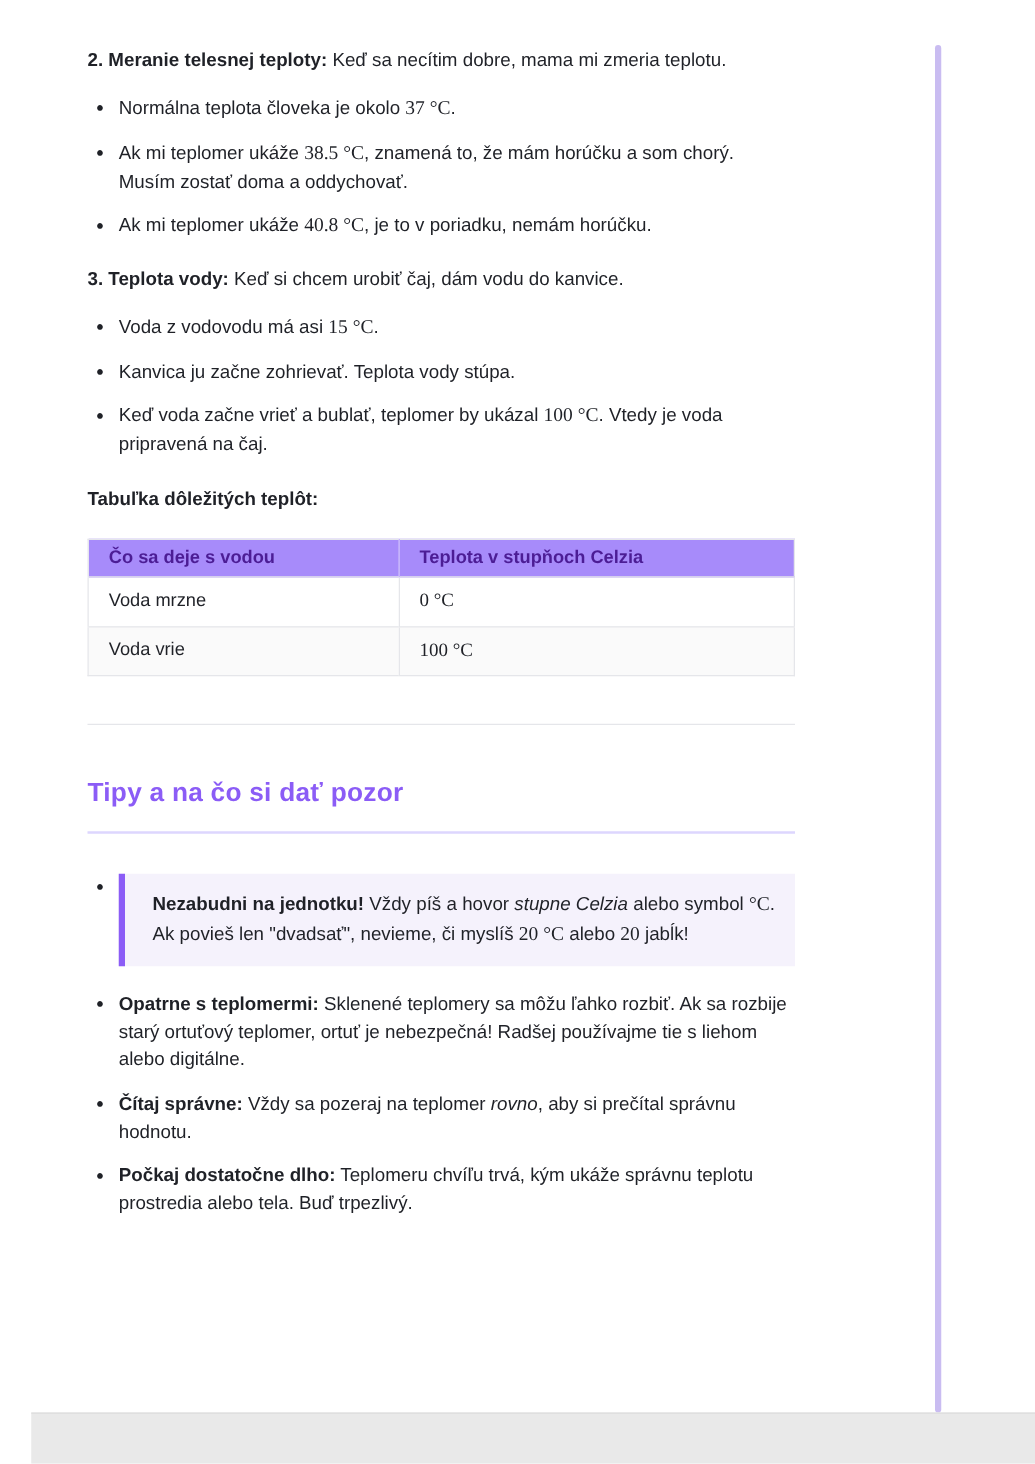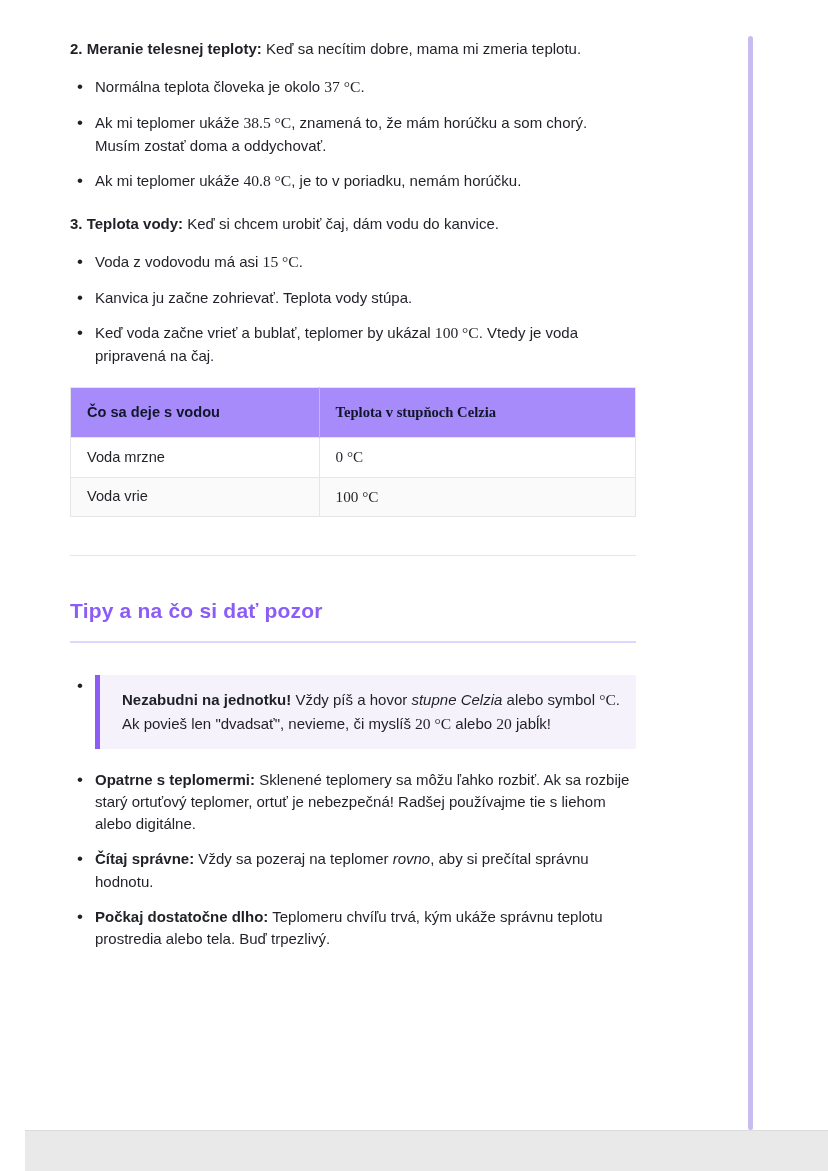--- a/index.html
+++ b/index.html
@@ -22,24 +22,24 @@
   ul.bullets > li { position:relative; padding-left:25px; margin-bottom:13px; }
   ul.bullets > li::before {
     content:"\2022"; position:absolute; left:7px; top:-1px; font-size:17px; color:var(--text,#1f2127);
   }
   .table-title { margin:22px 0 20px; }
   table.temp-table {
     width:100%; border-collapse:collapse; border:1px solid var(--border,#e5e6ea);
     margin:0 0 34px;
   }
   table.temp-table th {
-    background:var(--table-header-bg,#a78bfa); color:#0f172a; font-weight:700;
-    text-align:left; padding:14px 16px; font-size:14.6px;
+    background:var(--table-header-bg,#a78bfa); color:#4c1d95; font-weight:700;
+    text-align:left; padding:4px 16px; font-size:14.6px;
   }
-  table.temp-table th + th { border-left:1px solid rgba(255,255,255,0.35);font-family:Liberation Serif, serif; }
+  table.temp-table th + th { border-left:1px solid rgba(255,255,255,0.35); }
   table.temp-table td {
     padding:8px 16px; font-size:14.6px; border-top:1px solid var(--border,#e5e6ea);
   }
   table.temp-table td + td { border-left:1px solid var(--border,#e5e6ea); }
   table.temp-table tbody tr:nth-child(2) { background:var(--row-alt,#fafafa); }
   .col-what { width:44%; }
   hr.divider { border:0; border-top:1px solid var(--border,#e5e6ea); margin:38px 0 40px; }
   h1.tips-heading {
     font-size:21px; font-weight:700; color:var(--accent,#8b5cf6);
     margin:0 0 14px; letter-spacing:.2px;
@@ -81,20 +81,21 @@
     </ul>
 
     <p class="para"><span class="b">3. Teplota vody:</span><span> Keď si chcem urobiť čaj, dám vodu do kanvice.</span></p>
 
     <ul class="bullets">
       <li><span>Voda z vodovodu má asi </span><span class="m">15 °C</span><span>.</span></li>
       <li><span>Kanvica ju začne zohrievať. Teplota vody stúpa.</span></li>
       <li><span>Keď voda začne vrieť a bublať, teplomer by ukázal </span><span class="m">100 °C</span><span>. Vtedy je voda pripravená na čaj.</span></li>
     </ul>
 
+    <p class="para table-title"><span class="b">Tabuľka dôležitých teplôt:</span></p>
 
     <table class="temp-table">
       <thead>
         <tr>
           <th class="col-what">Čo sa deje s vodou</th>
           <th>Teplota v stupňoch Celzia</th>
         </tr>
       </thead>
       <tbody>
         <tr>

